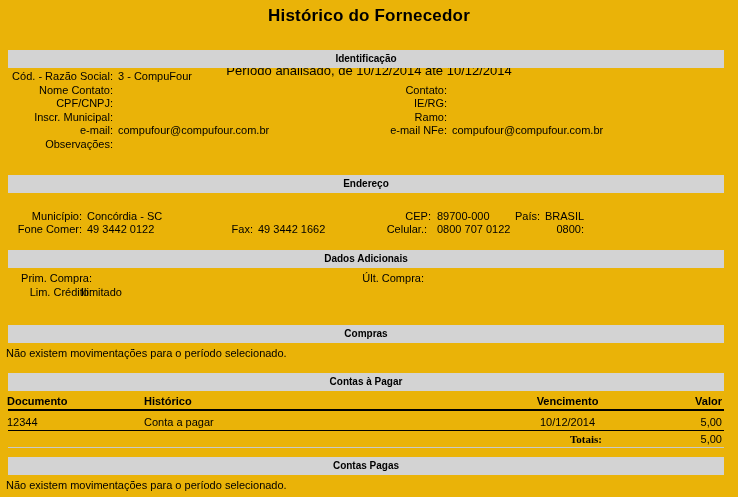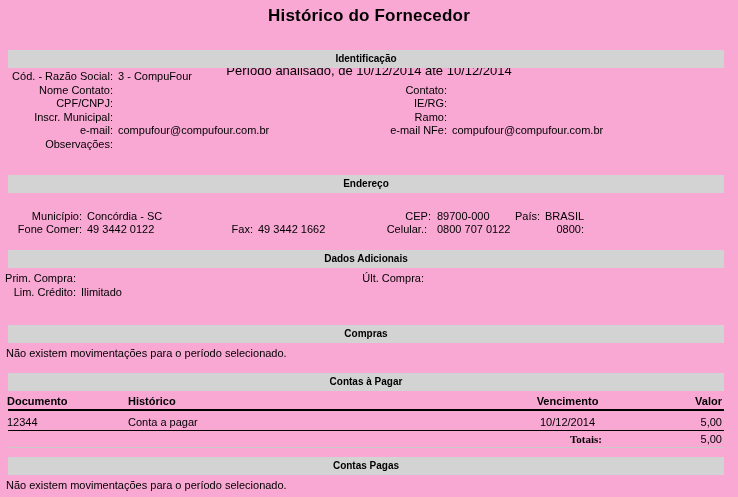--- a/index.html
+++ b/index.html
@@ -1,19 +1,19 @@
 <!DOCTYPE html>
 <html><head>
 <meta charset="utf-8">
 <style>
   html,body{margin:0;padding:0;background:#fff;}
   .page{
     position:relative;
     width:738px;height:497px;
-    background:#f9a8d4;color:#000;
+    background:#eab308;color:#000;
     font-family:"Liberation Sans","DejaVu Sans",sans-serif;
     font-size:11px;
     overflow:hidden;
   }
   .title{position:absolute;top:6px;left:0;right:0;text-align:center;
          font-size:17px;font-weight:bold;letter-spacing:0.2px;}
   .subtitle{position:absolute;top:31px;left:0;right:0;text-align:center;font-size:13px;margin-top:32px;}
   .bar{position:absolute;left:8px;width:716px;height:18px;background:#d3d3d3;
        text-align:center;font-weight:bold;font-size:10px;line-height:18px;}
   .row{position:absolute;left:0;width:738px;height:13px;line-height:13px;font-size:11px;}
@@ -23,26 +23,26 @@
   .id-l{left:0;width:113px;} .id-lv{left:118px;}
   .id-r{left:350px;width:97px;} .id-rv{left:452px;}
   
   .en-l{left:0;width:82px;}  .en-lv{left:87px;}
   .fax-l{left:173px;width:80px;} .fax-v{left:258px;}
   .cep-l{left:350px;width:81px;} .cep-v{left:437px;}
   .pais-l{left:460px;width:80px;} .pais-v{left:545px;}
   .cel-l{left:345px;width:82px;}  .cel-v{left:437px;}
   .t0800-l{left:500px;width:84px;}
   
-  .da-l{left:0;width:76px;} .da-lv{left:81px;}
+  .da-l{left:16px;width:76px;} .da-lv{left:81px;}
   .da-r{left:350px;width:74px;} .da-rv{left:429px;}
   
   .th{font-weight:bold;}
   .col-doc{left:7px;}
-  .col-hist{left:128px;}
+  .col-hist{left:144px;}
   .col-venc{left:480px;width:175px;text-align:center;}
   .col-tot{left:480px;width:122px;text-align:right;font-weight:bold;font-family:Liberation Serif, serif;}
   .col-val{left:630px;width:92px;text-align:right;}
   .hline{position:absolute;left:8px;width:716px;background:#000;}
   .hline-thick{height:2px;}
   .hline-thin{height:1px;}
   .hline-light{height:1px;background:#c9c9c9;}
   .empty-msg{position:absolute;left:6px;font-size:11px;line-height:13px;}
 </style>
 </head>

